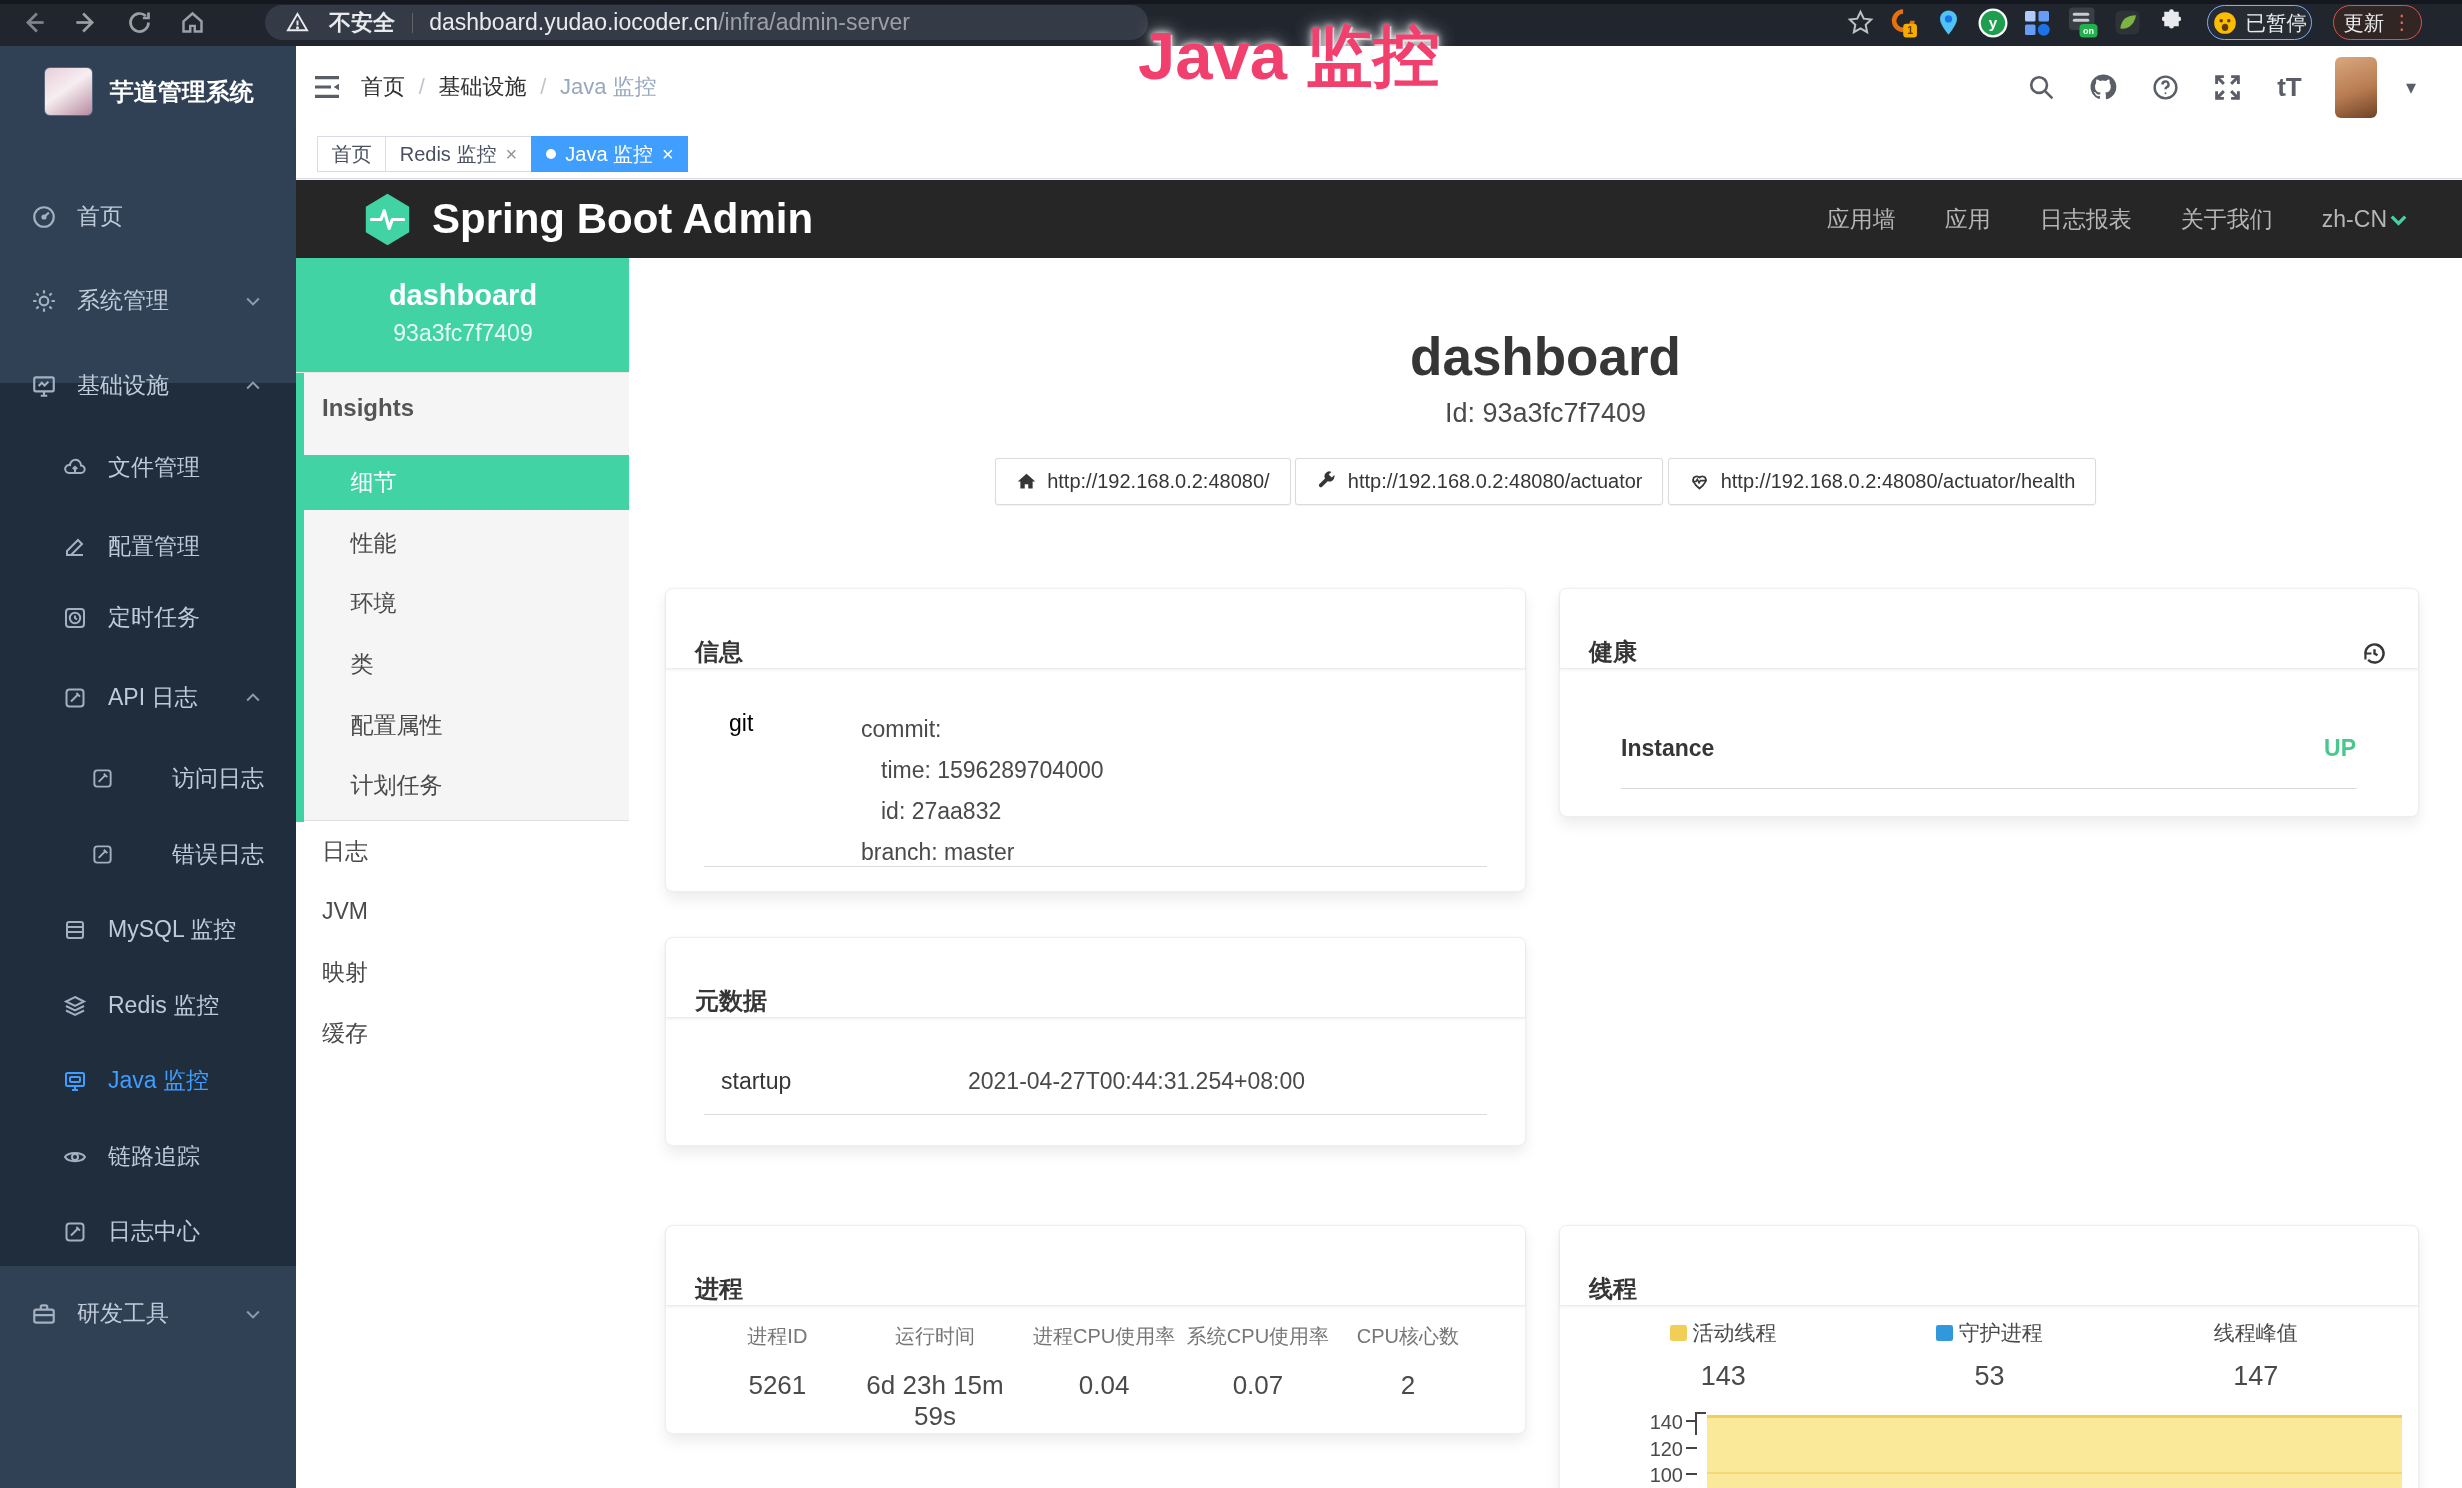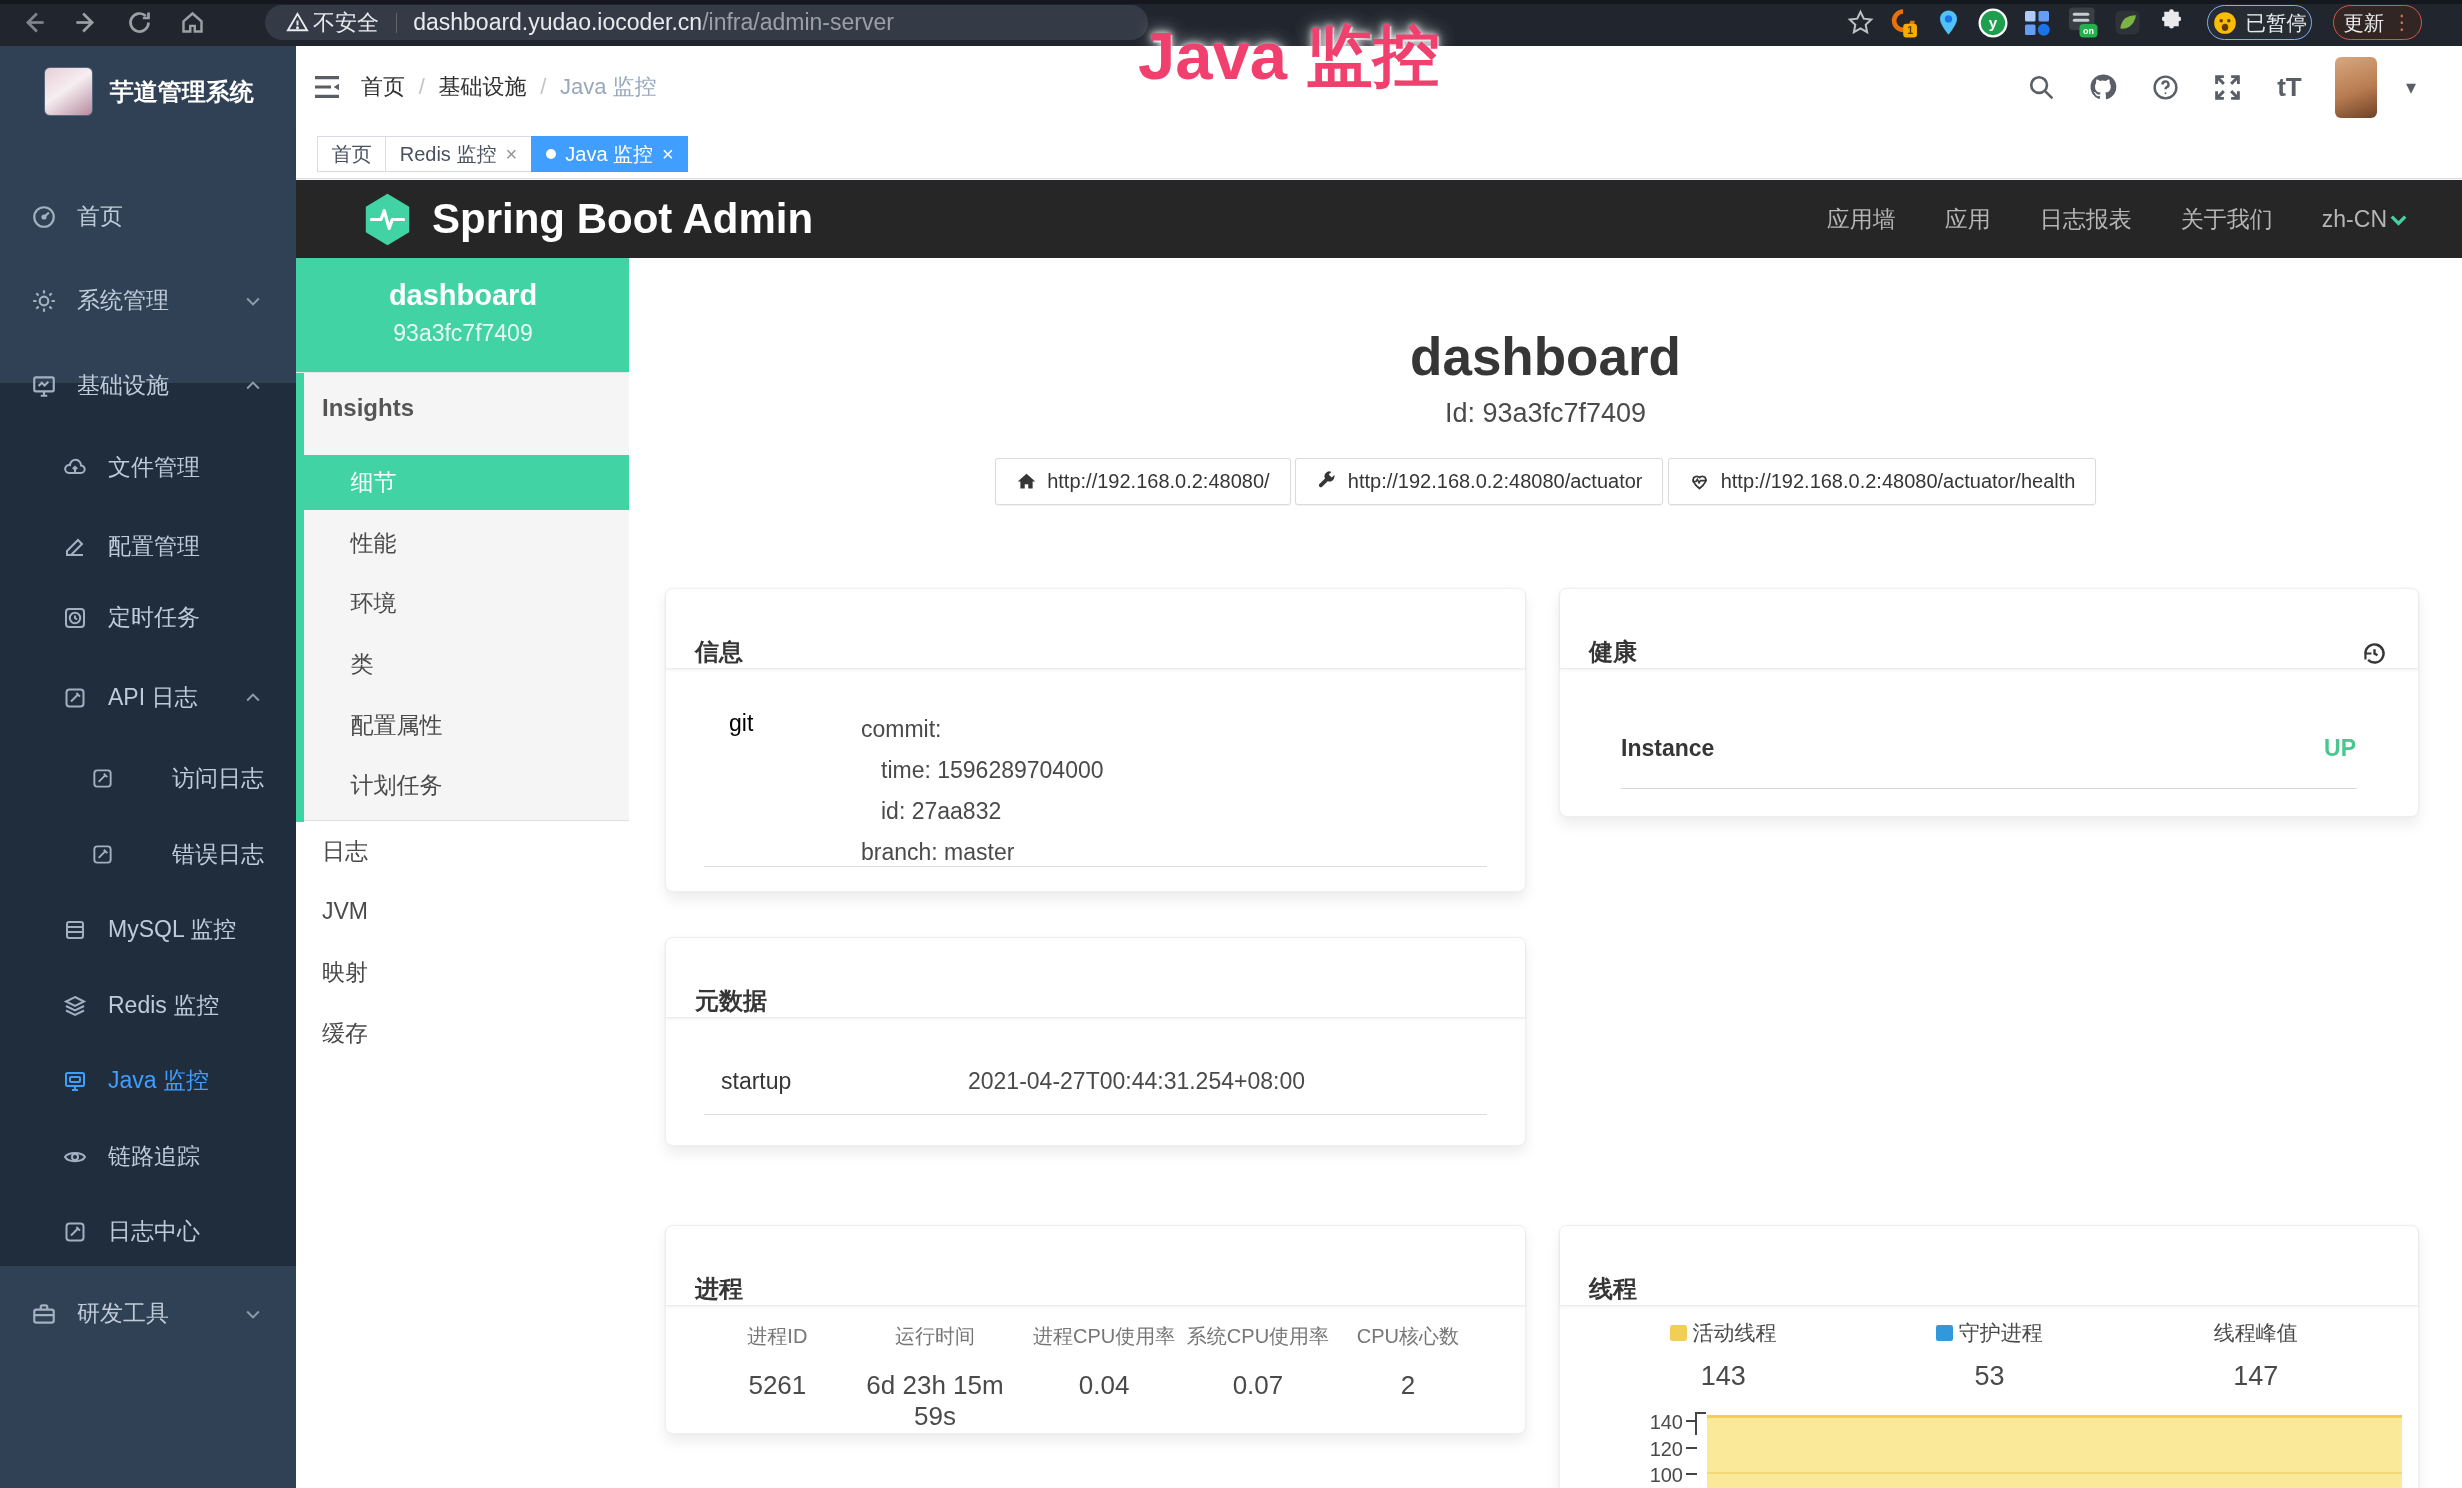--- a/index.html
+++ b/index.html
@@ -5,21 +5,21 @@
   html,body{margin:0;padding:0;background:#555;}
   *{box-sizing:border-box;}
   #stage{position:relative;width:2462px;height:1489px;overflow:hidden;background:#fff;
          font-family:"Liberation Sans","DejaVu Sans",sans-serif;}
 
   
   .browser-bar{position:absolute;left:0;top:0;width:2462px;height:46px;background:#20252e;}
   .browser-bar .topstrip{position:absolute;left:0;top:0;width:100%;height:3.8px;background:#14171d;}
   .nav-glyph{position:absolute;top:6px;width:33px;height:33px;color:#9aa0a6;display:flex;align-items:center;justify-content:center;cursor:pointer;}
   .url-pill{position:absolute;left:265px;top:5.3px;width:883px;height:35px;border-radius:17.4px;background:#343b46;display:flex;align-items:center;padding:0 21px;cursor:text;}
-  .url-pill .sec{color:#e8eaed;font-size:22px;margin-left:4px;}
+  .url-pill .sec{color:#e8eaed;font-size:22px;margin-left:20px;font-weight:bold;}
   .url-pill .div{width:0.8px;height:20px;background:#5f6368;margin:0 16.7px;}
   .url-host{color:#e8eaed;font-size:23px;}
   .url-path{color:#9aa0a6;font-size:23px;}
   .ext-dot{position:absolute;top:6px;width:33px;height:33px;display:flex;align-items:center;justify-content:center;cursor:pointer;}
   .pill-btn{position:absolute;top:5.3px;height:35px;border-radius:17.4px;display:flex;align-items:center;justify-content:center;gap:7.6px;font-size:20.5px;color:#e8eaed;cursor:pointer;}
   .pill-paused{left:2207px;width:105px;border:1.5px solid #7faef5;background:#262b34;}
   .pill-update{left:2333px;width:89px;border:1.5px solid #d4564a;background:#322624;}
   .vdots{color:#e0704f;font-size:20px;letter-spacing:0;line-height:7.6px;}
 
   

